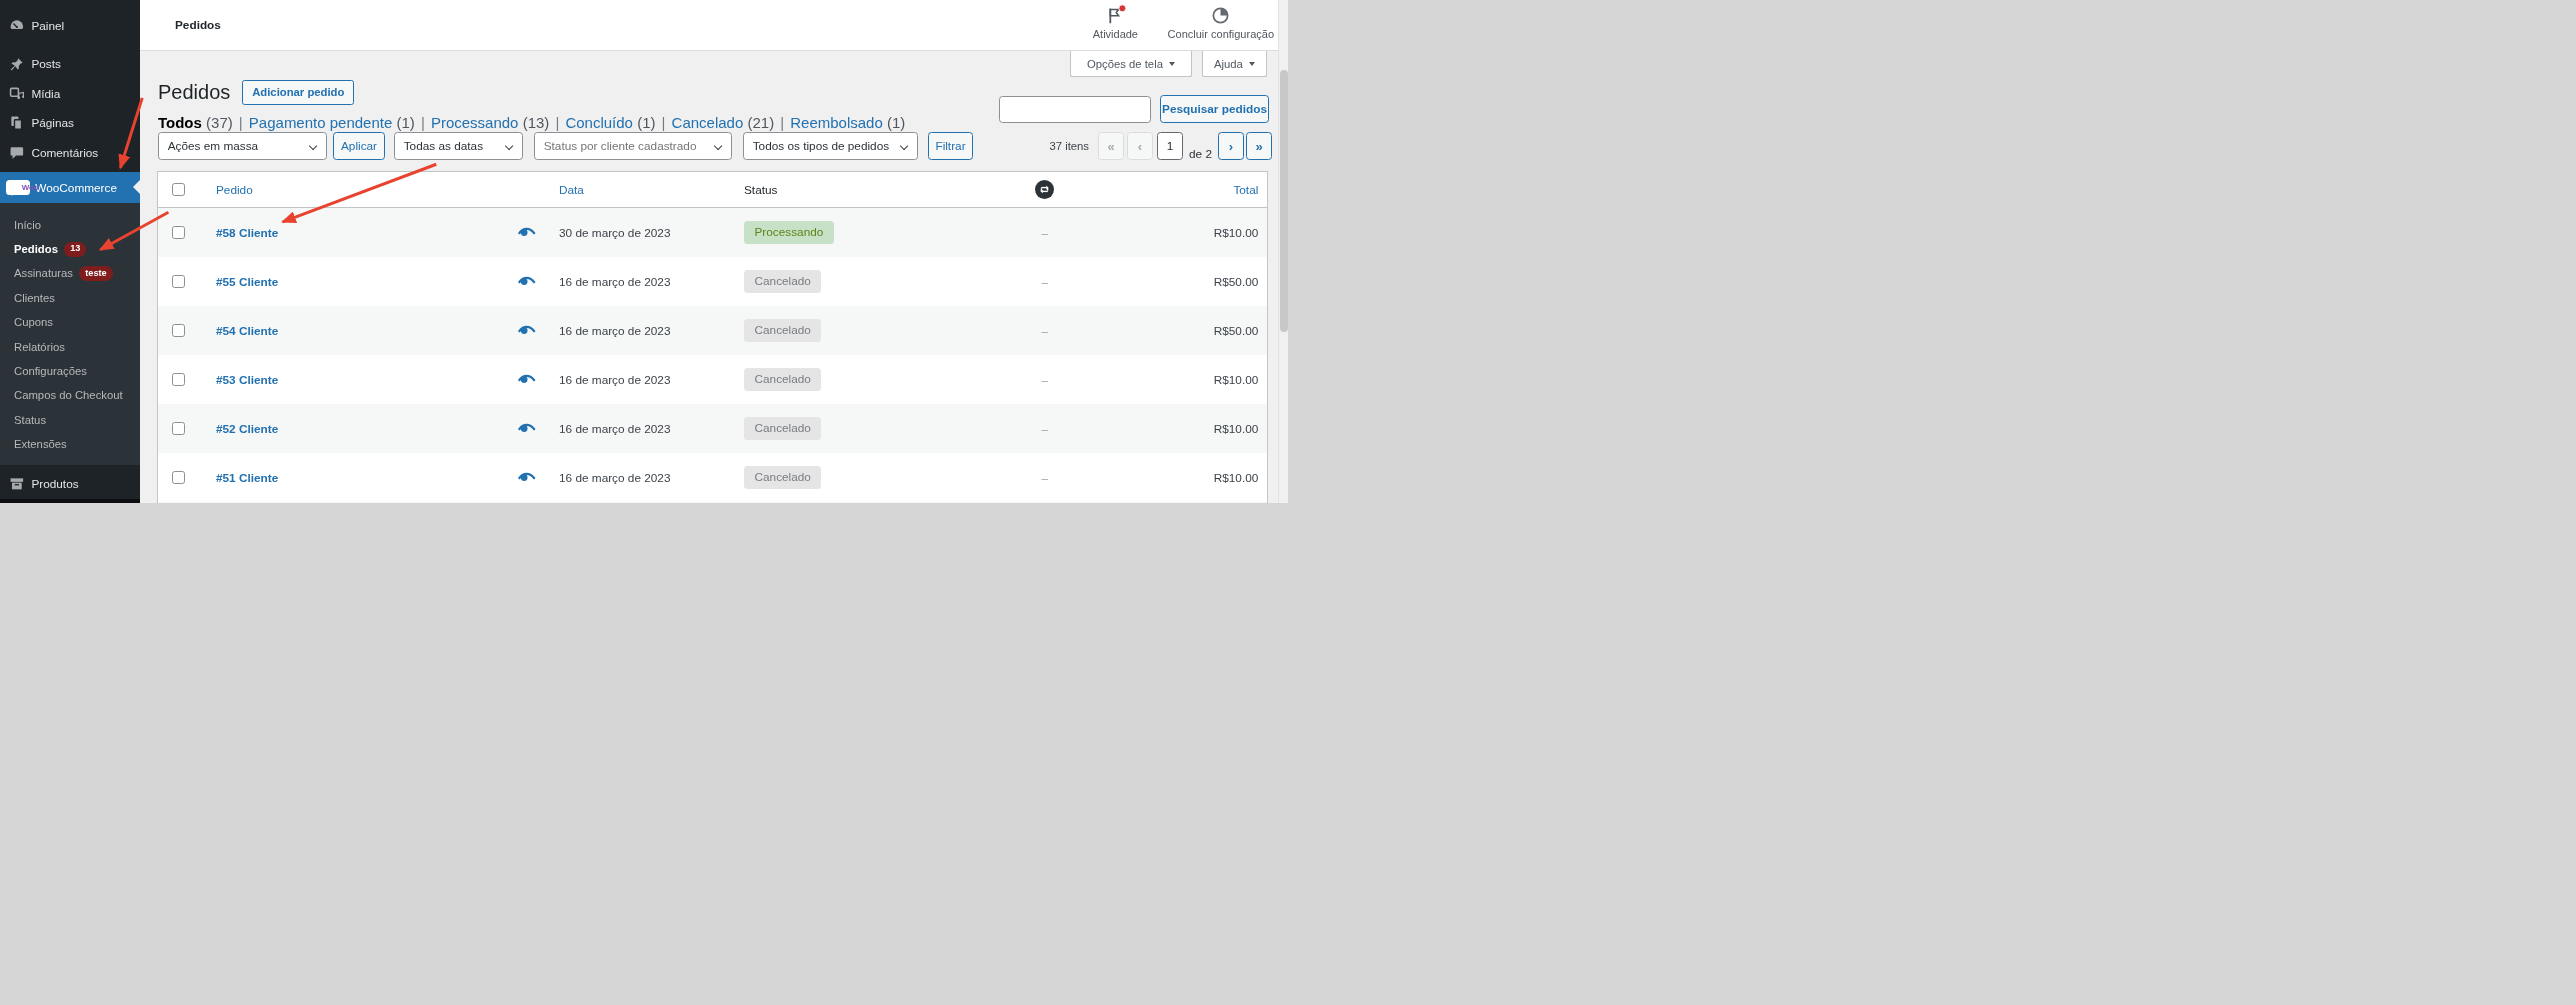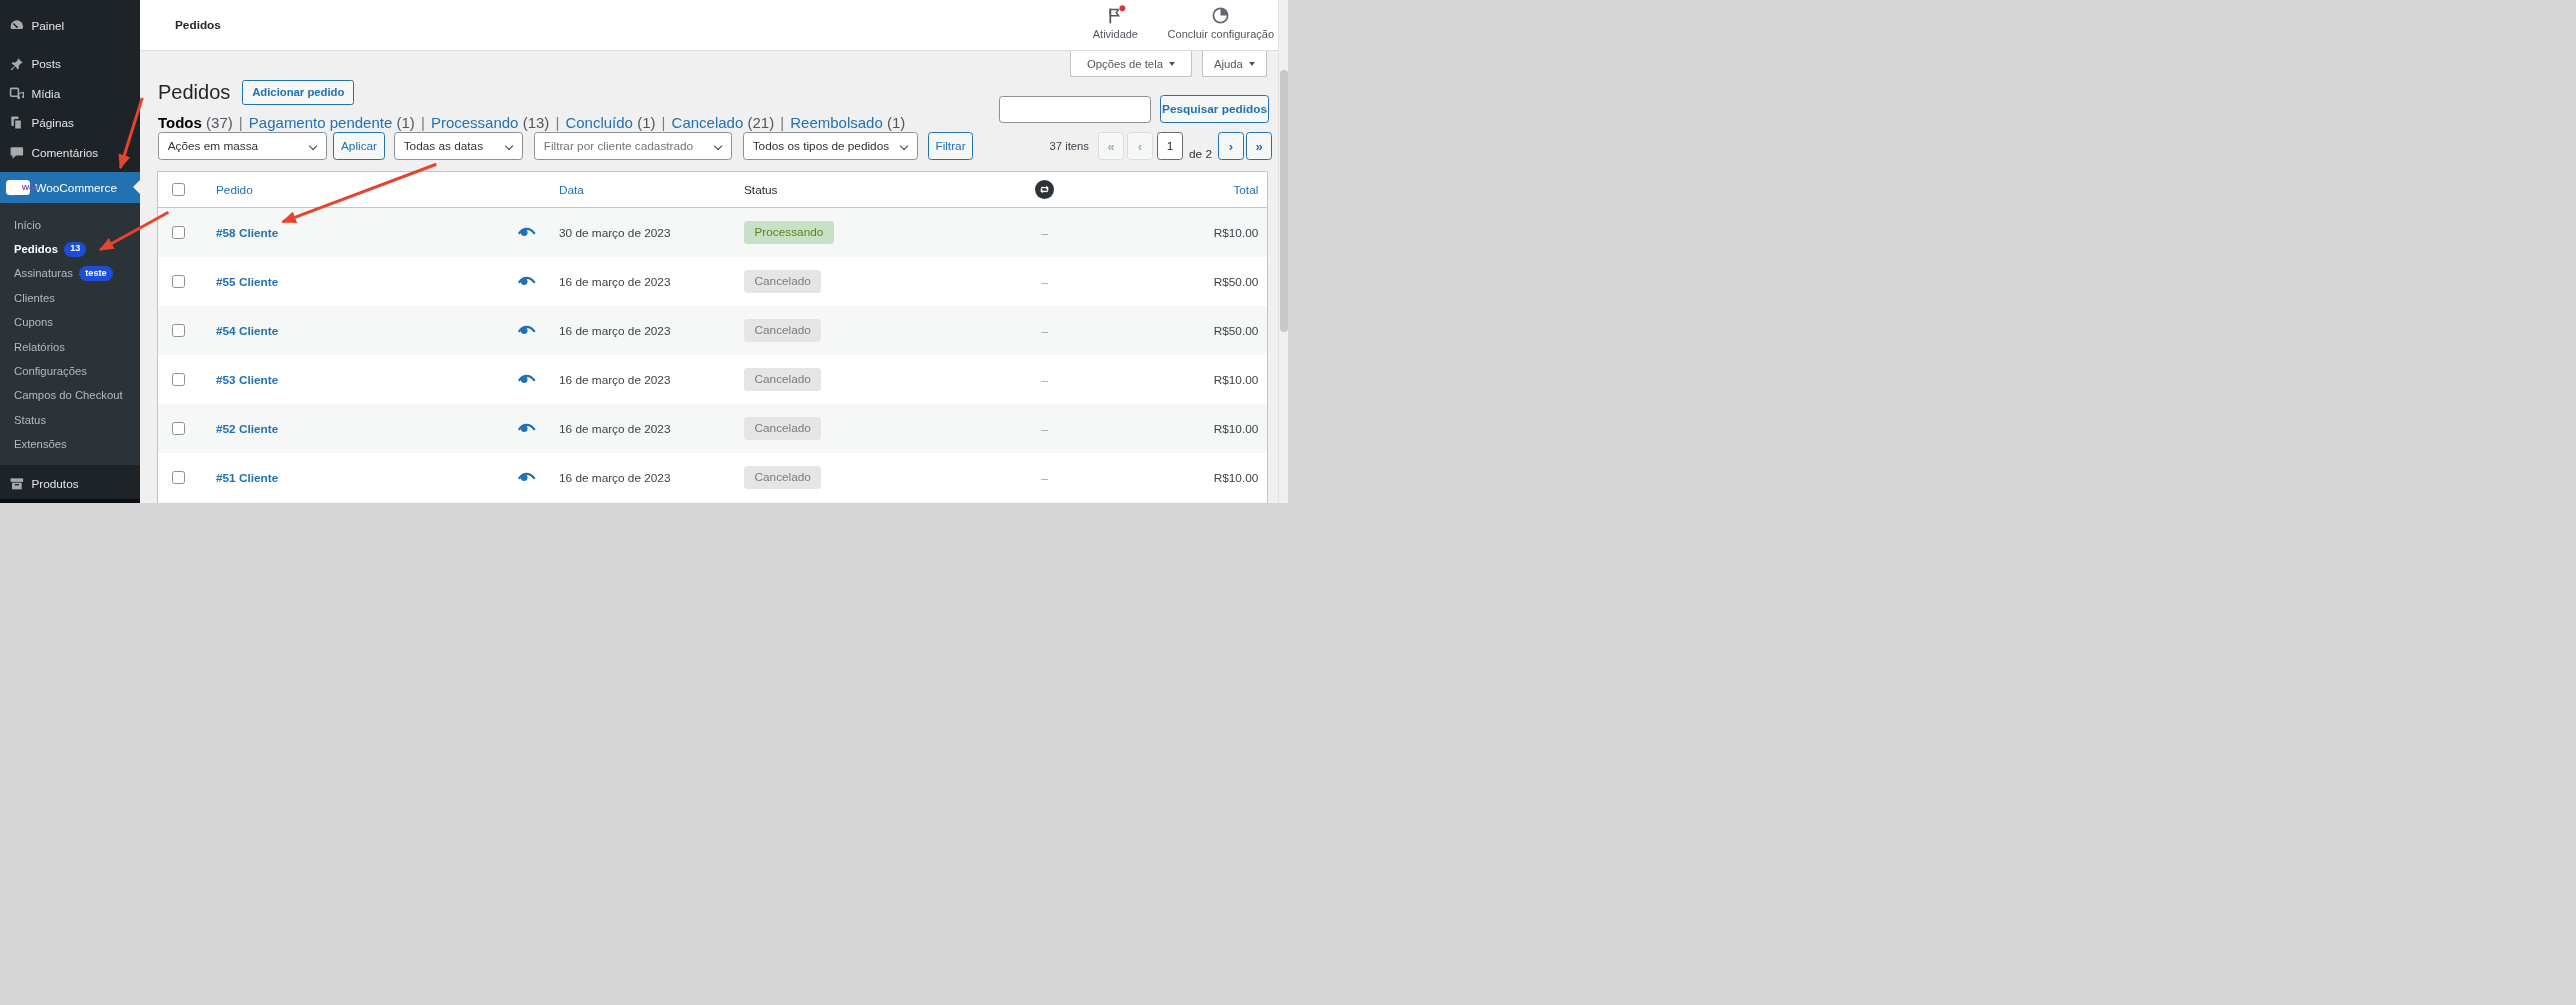--- a/index.html
+++ b/index.html
@@ -10,21 +10,21 @@
   .sidebar{position:absolute;left:0;top:0;width:140px;height:503px;background:#1d2327;z-index:5;}
   .menu-item{position:absolute;left:0;width:140px;height:30px;display:flex;align-items:center;color:#e2e4e7;font-size:11.8px;cursor:pointer;}
   .menu-item .mi-icon{width:15.7px;height:15.7px;margin-left:8.7px;margin-right:7px;flex:0 0 auto;display:flex;align-items:center;justify-content:center;}
   .menu-item.active{background:#2271b1;color:#fff;font-weight:400;height:31px;}
   .notch{position:absolute;right:0;top:50%;margin-top:-7.9px;width:0;height:0;border-top:7.9px solid transparent;border-bottom:7.9px solid transparent;border-right:7.9px solid #f0f0f1;}
   .woo-badge{width:23px;height:15px;background:#fff;border-radius:3.5px;margin-left:6.1px;margin-right:5.2px;position:relative;display:flex;align-items:center;justify-content:center;font-size:7.9px;font-weight:bold;color:#7f54b3;padding-left:24px;}
   .woo-badge::after{content:"";position:absolute;left:3.5px;bottom:-4.4px;border:3.5px solid transparent;border-top:4.4px solid #fff;border-left-width:2.6px;border-right-width:2.6px;}
   .submenu{position:absolute;left:0;top:203px;width:140px;height:262px;background:#2c3338;padding-top:9.6px;}
   .sub-item{height:24.4px;line-height:24.4px;padding-left:14px;font-size:11.3px;color:#b4b9be;cursor:pointer;display:flex;align-items:center;}
   .sub-item.current{color:#fff;font-weight:bold;}
-  .pill{display:inline-block;margin-left:6.1px;background:#1d4ed8;color:#fff;font-size:9.2px;font-weight:bold;line-height:1;padding:2.6px 6.1px 3.5px;border-radius:8.7px;text-align:right;}
+  .pill{display:inline-block;margin-left:6.1px;background:#7f1d1d;color:#fff;font-size:9.2px;font-weight:bold;line-height:1;padding:2.6px 6.1px 3.5px;border-radius:8.7px;text-align:right;}
   .produtos-item{top:469px;}
   .sidebar-bottom-strip{position:absolute;left:0;top:499px;width:140px;height:3.5px;background:#0c0d10;}
 
   
   .topbar{position:absolute;left:140px;top:0;width:1148px;height:51px;background:#fff;border-bottom:0.9px solid #dcdcde;z-index:4;}
   .topbar-title{position:absolute;left:35px;top:0;height:51px;line-height:51px;font-size:11.8px;font-weight:bold;color:#23282d;}
   .tb-action{position:absolute;top:6.1px;display:flex;flex-direction:column;align-items:center;gap:1px;color:#50575e;font-size:11px;cursor:pointer;}
   .tb-activity{right:150px;}
   .tb-setup{right:14px;}
   .reddot{position:absolute;}
@@ -249,21 +249,21 @@
   </div>
 
   <div class="ctl" style="left:158px;top:132px;width:169px">
     <span>Ações em massa</span><span class="chev"></span>
   </div>
   <div class="btn-sec" style="left:333px;top:132px;width:52px">Aplicar</div>
   <div class="ctl" style="left:394px;top:132px;width:129px">
     <span>Todas as datas</span><span class="chev"></span>
   </div>
   <div class="ctl" style="left:534px;top:132px;width:198px">
-    <span class="placeholder">Filtrar por cliente cadastrado</span><span class="chev"></span>
+    <span class="placeholder">Status por cliente cadastrado</span><span class="chev"></span>
   </div>
   <div class="ctl" style="left:743px;top:132px;width:175px">
     <span>Todos os tipos de pedidos</span><span class="chev" style="background:#fff"></span>
   </div>
   <div class="btn-sec" style="left:928px;top:132px;width:45px">Filtrar</div>
 
   <input class="search-input" value="" style="">
   <div class="btn-sec search-btn">Pesquisar pedidos</div>
 
   <div class="items-count">37 itens</div>

